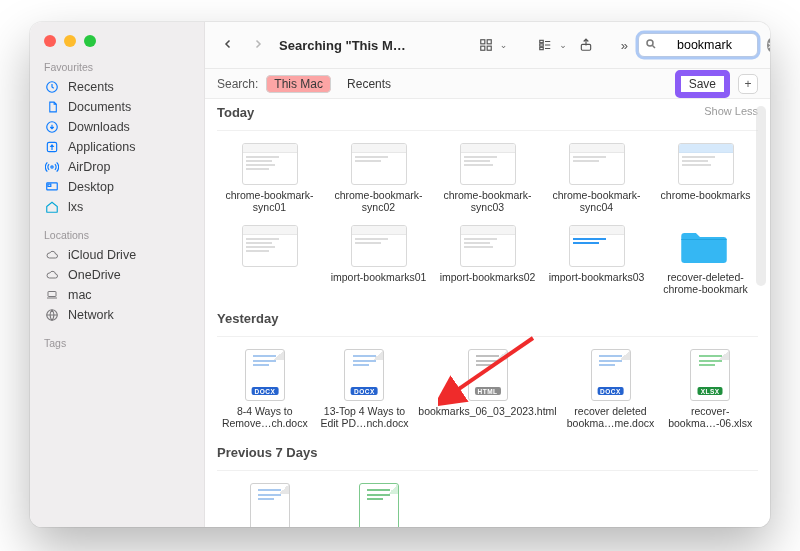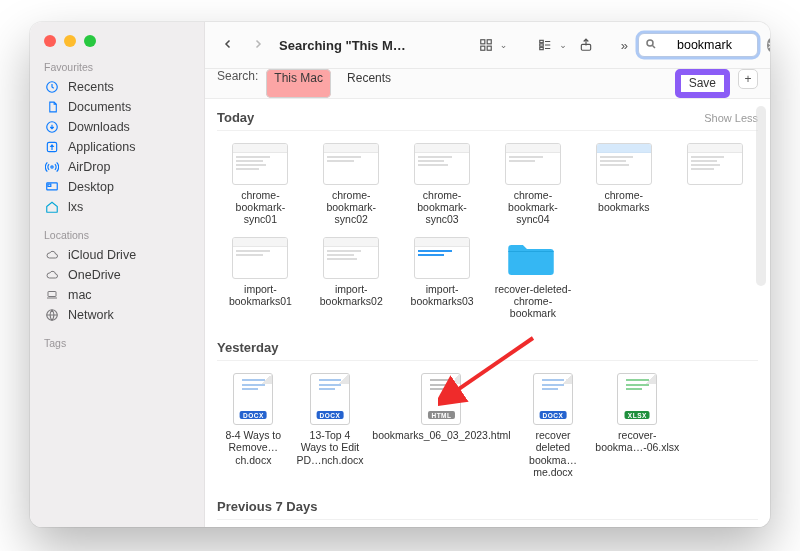--- a/index.html
+++ b/index.html
@@ -72,21 +72,21 @@
   .search-wrap input {
     border: none; outline: none; font-size: 12.5px; width: 70px;
   }
   .search-wrap .clear {
     width: 14px; height: 14px; border-radius: 50%; background: #8d8d8d;
     color: #fff; font-size: 10px; display: inline-flex; align-items: center; justify-content: center;
     cursor: pointer;
   }
 
   .scopebar {
-    height: 30px; display: flex; gap: 8px;
+    height: 30px; display: flex; align-items: center; gap: 8px;
     padding: 0 12px; font-size: 12px; color: #555; border-bottom: 1px solid #ececec;
     background: #fbfbfb;
   }
   .scopebar .scope-label { font-weight: 500; }
   .pill {
     color: #393939; padding: 2px 8px; border-radius: 5px; cursor: pointer;
   }
   .pill.selected { background: #fca5a5; box-shadow: inset 0 0 0 1px #d2d2d2; }
   .spacer { flex: 1; }
   .save-btn {
@@ -96,29 +96,29 @@
   .plus-btn {
     width: 20px; height: 20px; border: 1px solid #d6d6d6; border-radius: 5px; background:#fff;
     display:inline-flex; align-items:center; justify-content:center; font-size:12px; cursor:pointer;
   }
 
   .content {
     flex: 1; overflow: auto; background: #fff; padding: 6px 12px 0 12px; position: relative;
   }
 
   .section-head {
-    display: flex; align-items: center; height: 26px;
+    display: flex; align-items: flex-start; height: 26px;
     font-size: 13px; color: #4a4a4a; font-weight: 600;
     border-bottom: 1px solid #f0f0f0; margin-bottom: 8px;
   }
   .section-head .showless { margin-left: auto; font-weight: 400; font-size: 11px; color: #9a9a9a; cursor: pointer; }
 
   .grid {
     display: grid;
-    grid-template-columns: repeat(6, 1fr);
+    grid-template-columns: repeat(5, 1fr);
     gap: 4px 4px;
     margin-bottom: 12px;
   }
   .file {
     display: flex; flex-direction: column; align-items: center; gap: 4px;
     padding: 4px 2px;
     font-size: 10.5px; color: #333; text-align: center;
     cursor: default;
   }
   .file .label { width: 100%; line-height: 1.15; overflow: hidden; }

